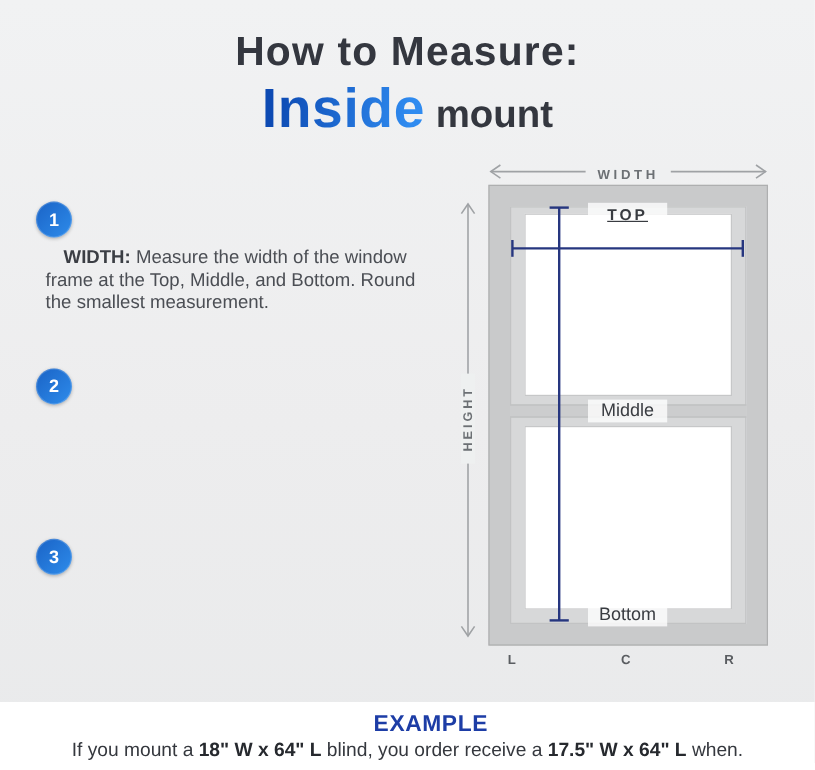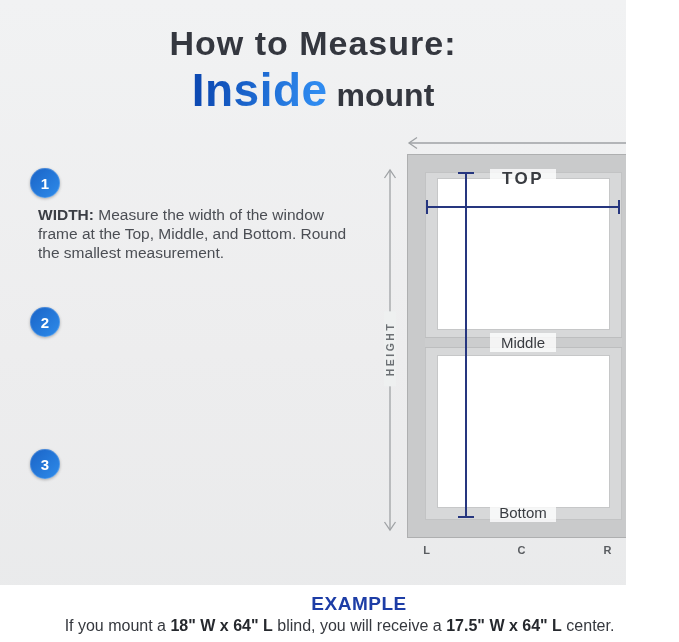--- a/index.html
+++ b/index.html
@@ -1,17 +1,17 @@
 <!DOCTYPE html>
 <html><head>
 <meta charset="utf-8">
 <style>
   * { margin:0; padding:0; box-sizing:border-box; }
   body { width:679px; height:642px; font-family:"Liberation Sans", sans-serif; }
-  .page { position:relative; width:626px; height:642px; overflow:hidden;
+  .page { position:relative; width:679px; height:642px; overflow:hidden;
           background:linear-gradient(180deg,#f1f2f3 0%, #ededee 55%, #e9eaeb 100%); }
 
   
   .title { position:absolute; top:24px; left:0; right:0; text-align:center; }
   .title-line1 { font-size:34px; font-weight:700; color:#34373f; letter-spacing:1px; }
   .title-line2 { margin-top:0px; }
   .title-accent { font-size:46px; font-weight:700; letter-spacing:0.5px;
                   background:linear-gradient(100deg,#0d4ab3 10%, #2f8bf0 90%);
                   -webkit-background-clip:text; background-clip:text; color:transparent; }
   .title-rest { font-size:32px; font-weight:600; color:#34373f; }
@@ -19,21 +19,21 @@
   
   .steps { position:absolute; left:30px; top:168px; width:340px; }
   .step { position:absolute; left:0; }
   .step-1 { top:0px; } .step-2 { top:139px; } .step-3 { top:281px; }
   .badge { width:30px; height:30px; border-radius:50%;
            background:linear-gradient(135deg,#1a63c6 0%, #2e8ceb 100%);
            color:#fff; font-weight:700; font-size:15px;
            display:flex; align-items:center; justify-content:center;
            box-shadow:0 1px 3px rgba(0,0,0,.28), inset 0 0 0 1px rgba(255,255,255,.18); }
   .step-text { margin:7px 0 0 8px; width:324px; font-size:15.5px; line-height:19px; color:#4b4e54; }
-  .step-text .b { font-weight:700; color:#3b3e44; }
+  .step-text .b { font-weight:700; color:#3b3e44;margin-left:15px; }
   .step-text .u { text-underline-offset:2px; }
 
   
   .casing  { position:absolute; left:407px; top:154px; width:233px; height:384px;
              background:#c9cacb; border:1px solid #aeafb0; }
   .opening { position:absolute; left:425px; top:172px; width:197px; height:348px;
              background:#d7d8d9; box-shadow:inset 0 0 0 1px #c2c3c4; }
   .pane    { position:absolute; background:#ffffff; border:1px solid #c6c7c8; }
   .pane-top    { left:437px; top:178px; width:173px; height:152px; }
   .pane-bottom { left:437px; top:355px; width:173px; height:153px; }
@@ -46,21 +46,21 @@
   .width-label span { background:#eff0f1; padding:0 10px; font-size:11px; font-weight:600;
                       letter-spacing:3px; color:#6c7074; }
   .height-label { position:absolute; left:390px; top:349px;
                   transform:translate(-50%,-50%) rotate(-90deg);
                   background:#eef0f0; padding:0 10px; font-size:10.5px; font-weight:600;
                   letter-spacing:2.5px; color:#6c7074; white-space:nowrap; }
 
   .band { position:absolute; left:490px; width:66px; height:19px;
           background:rgba(255,255,255,0.78); display:flex; align-items:center;
           justify-content:center; color:#393c41; white-space:nowrap; }
-  .band-top    { top:169px; font-size:17px; font-weight:600; letter-spacing:2.5px; }
+  .band-top    { top:169px; font-size:13px; font-weight:600; letter-spacing:2.5px;text-decoration:underline; }
   .band-middle { top:333px; font-size:15px; font-weight:400; }
   .band-bottom { top:503px; font-size:15px; font-weight:500; }
 
   .lcr-label { position:absolute; top:544px; transform:translateX(-50%);
                font-size:11px; font-weight:600; letter-spacing:1px; color:#5a5d61; }
   .lcr-l { left:427px; } .lcr-c { left:522px; } .lcr-r { left:608px; }
 
   
   .example { position:absolute; left:0; top:585px; width:679px; height:57px;
              background:#ffffff; text-align:center; }
@@ -118,28 +118,29 @@
       <line x1="458" y1="517" x2="474" y2="517"></line>
     </g>
 
     <g stroke="#26367f" stroke-width="2" fill="none">
       <line x1="427" y1="207" x2="619" y2="207"></line>
       <line x1="427" y1="200" x2="427" y2="214"></line>
       <line x1="619" y1="200" x2="619" y2="214"></line>
     </g>
   </svg>
 
+  <div class="width-label"><span>WIDTH</span></div>
   <div class="height-label">HEIGHT</div>
 
   <div class="band band-top">TOP</div>
   <div class="band band-middle">Middle</div>
   <div class="band band-bottom">Bottom</div>
 
   <div class="lcr-label lcr-l">L</div>
   <div class="lcr-label lcr-c">C</div>
   <div class="lcr-label lcr-r">R</div>
 
   <div class="example">
     <div class="example-heading">EXAMPLE</div>
-    <div class="example-text"><span>If you mount a </span><span class="b">18" W x 64" L</span><span> blind, you will receive a </span><span class="b">17.5" W x 64" L</span><span> center.</span></div>
+    <div class="example-text"><span>If you mount a </span><span class="b">18" W x 64" L</span><span> blind, you order receive a </span><span class="b">17.5" W x 64" L</span><span> when.</span></div>
   </div>
 
 </div>
 
 </body></html>

